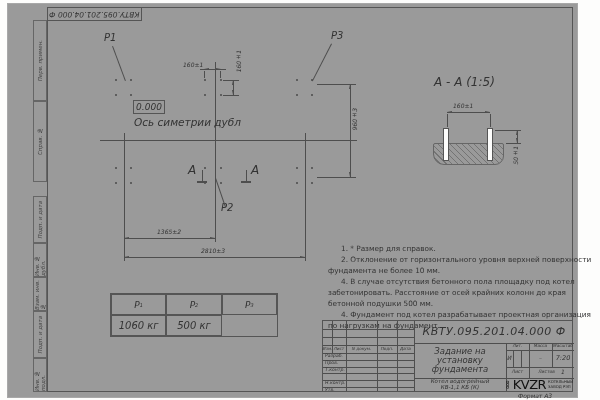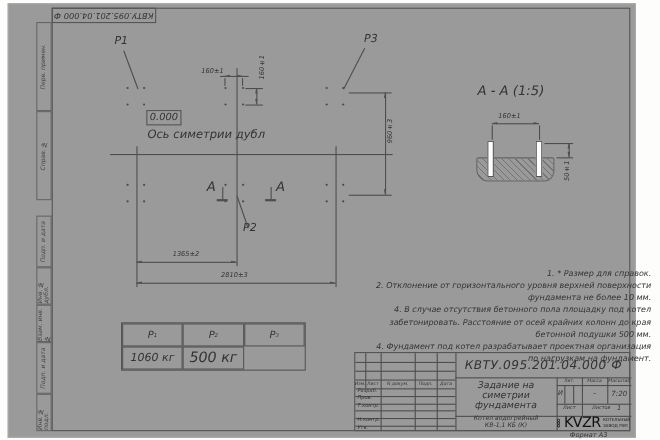--- a/index.html
+++ b/index.html
@@ -16,22 +16,22 @@
   .ar-r{border-width:1.8px 0 1.8px 5px;border-color:transparent transparent transparent #4e4e4e;}
   .ar-u{border-width:0 1.8px 5px 1.8px;border-color:transparent transparent #4e4e4e transparent;}
   .ar-d{border-width:5px 1.8px 0 1.8px;border-color:#4e4e4e transparent transparent transparent;}
   .ldr{position:absolute;height:1px;background:#4e4e4e;transform-origin:0 0;}
   .box{position:absolute;border:1px solid #555;box-sizing:border-box;}
   .cell{position:absolute;box-sizing:border-box;display:flex;align-items:center;justify-content:center;
         font-style:italic;color:#333;text-align:center;line-height:1.05;}
   .strip{position:absolute;left:33px;width:14px;border:1px solid #666;box-sizing:border-box;
          display:flex;align-items:center;justify-content:center;}
   .strip span{font-style:italic;font-size:5.5px;color:#444;}
-  .notes{position:absolute;left:328px;top:243px;width:264px;font-style:italic;
-         font-size:7.3px;line-height:11px;color:#333;text-align:right;}
+  .notes{position:absolute;left:328px;top:243px;width:264px;
+         font-size:7.3px;line-height:11px;color:#333;}
   .notes p{margin:0;text-indent:13px;}
   .tbl{position:absolute;left:110px;top:293px;width:168px;height:44px;border:1px solid #555;
        box-sizing:border-box;display:grid;grid-template-columns:1fr 1fr 1fr;grid-template-rows:1fr 1fr;}
   .tbl div{border:0.5px solid #555;display:flex;align-items:center;justify-content:center;
        font-style:italic;color:#333;}
   .hatch{background-image:repeating-linear-gradient(45deg,rgba(85,85,85,.55) 0 .8px,transparent .8px 4.2px);}
 </style>
 </head>
 <body>
 
@@ -186,21 +186,21 @@
       </div>
     <div style="font-size:9px;">
         <span>P</span>
         <sub style="font-size:5px;">2</sub>
       </div>
     <div style="font-size:9px;">
         <span>P</span>
         <sub style="font-size:5px;">3</sub>
       </div>
     <div style="font-size:10px;">1060 кг</div>
-    <div style="font-size:13px;">500 кг</div>
+    <div style="font-size:10px;">500 кг</div>
   </div>
 
   <div class="box" style="left:322px;top:320px;width:251px;height:72px;">
 
     <div class="vl" style="left:9px;top:0;height:32px;"></div>
     <div class="vl" style="left:23px;top:0;height:70px;"></div>
     <div class="vl" style="left:54px;top:0;height:70px;"></div>
     <div class="vl" style="left:74px;top:0;height:70px;"></div>
     <div class="vl" style="left:91px;top:0;height:70px;"></div>
     <div class="hl" style="left:0;top:8px;width:91px;"></div>
@@ -229,21 +229,21 @@
     <div class="cell" style="left:74px;top:24px;width:17px;height:8px;font-size:4.2px;">Дата</div>
 
     <div class="cell" style="left:0;top:32px;width:23px;height:7px;font-size:4.6px;justify-content:flex-start;padding-left:2px;">Разраб.</div>
     <div class="cell" style="left:0;top:39px;width:23px;height:7px;font-size:4.6px;justify-content:flex-start;padding-left:2px;">Пров.</div>
     <div class="cell" style="left:0;top:46px;width:23px;height:6px;font-size:4.6px;justify-content:flex-start;padding-left:2px;">Т.контр.</div>
     <div class="cell" style="left:0;top:59px;width:23px;height:7px;font-size:4.6px;justify-content:flex-start;padding-left:2px;">Н.контр.</div>
     <div class="cell" style="left:0;top:66px;width:23px;height:6px;font-size:4.6px;justify-content:flex-start;padding-left:2px;">Утв.</div>
 
     <div class="cell" style="left:91px;top:0;width:160px;height:22px;font-size:11px;letter-spacing:0.5px;">КВТУ.095.201.04.000  Ф</div>
 
-    <div class="cell" style="left:91px;top:22px;width:92px;height:35px;font-size:8.5px;padding:0 10px;">Задание на симетрии фундамента</div>
+    <div class="cell" style="left:91px;top:22px;width:92px;height:35px;font-size:8.5px;padding:0 10px;">Задание на установку фундамента</div>
 
     <div class="cell" style="left:91px;top:57px;width:92px;height:13px;font-size:5.6px;padding:0 8px;">Котел водогрейный КВ-1,1 КБ (К)</div>
 
     <div class="cell" style="left:183px;top:22px;width:23px;height:7px;font-size:4.2px;">Лит.</div>
     <div class="cell" style="left:206px;top:22px;width:23px;height:7px;font-size:4.2px;">Масса</div>
     <div class="cell" style="left:229px;top:22px;width:22px;height:7px;font-size:4.2px;">Масштаб</div>
     <div class="cell" style="left:183px;top:29px;width:7px;height:17px;font-size:6px;">И</div>
     <div class="cell" style="left:206px;top:29px;width:23px;height:17px;font-size:6px;">–</div>
     <div class="cell" style="left:229px;top:29px;width:22px;height:17px;font-size:6.5px;">7:20</div>
 

